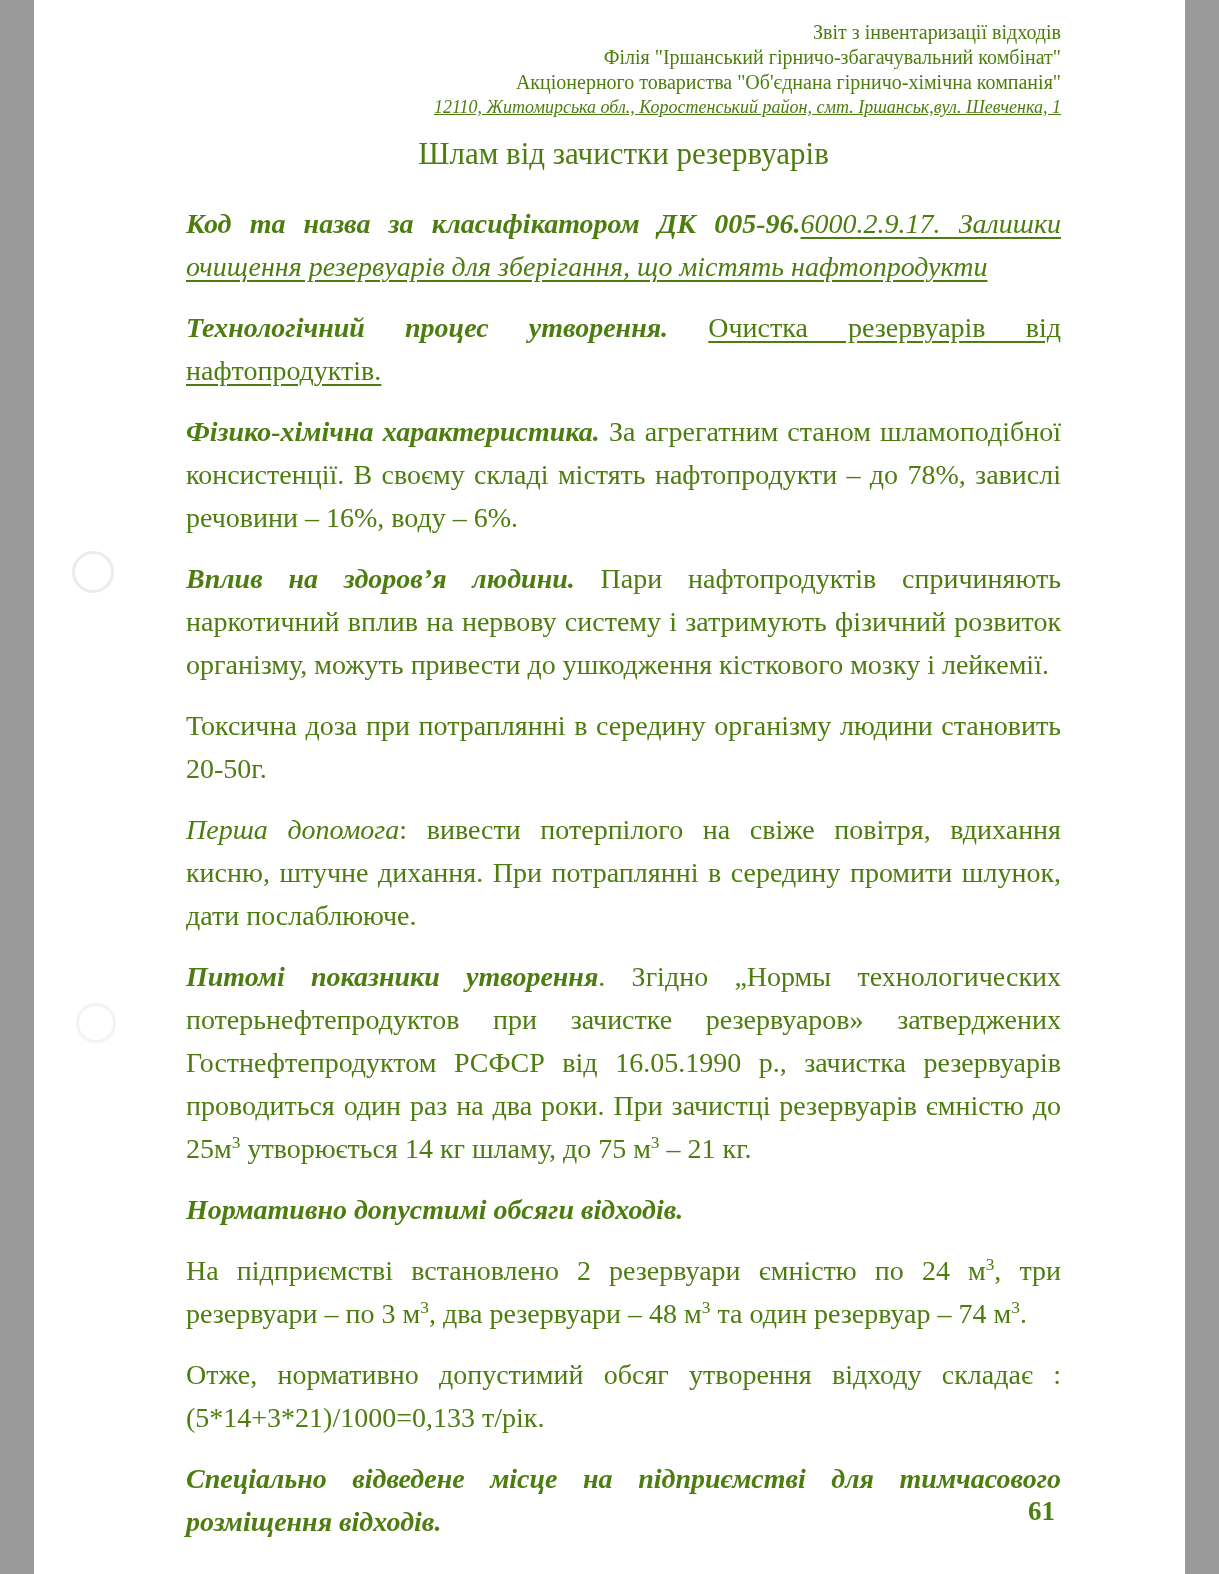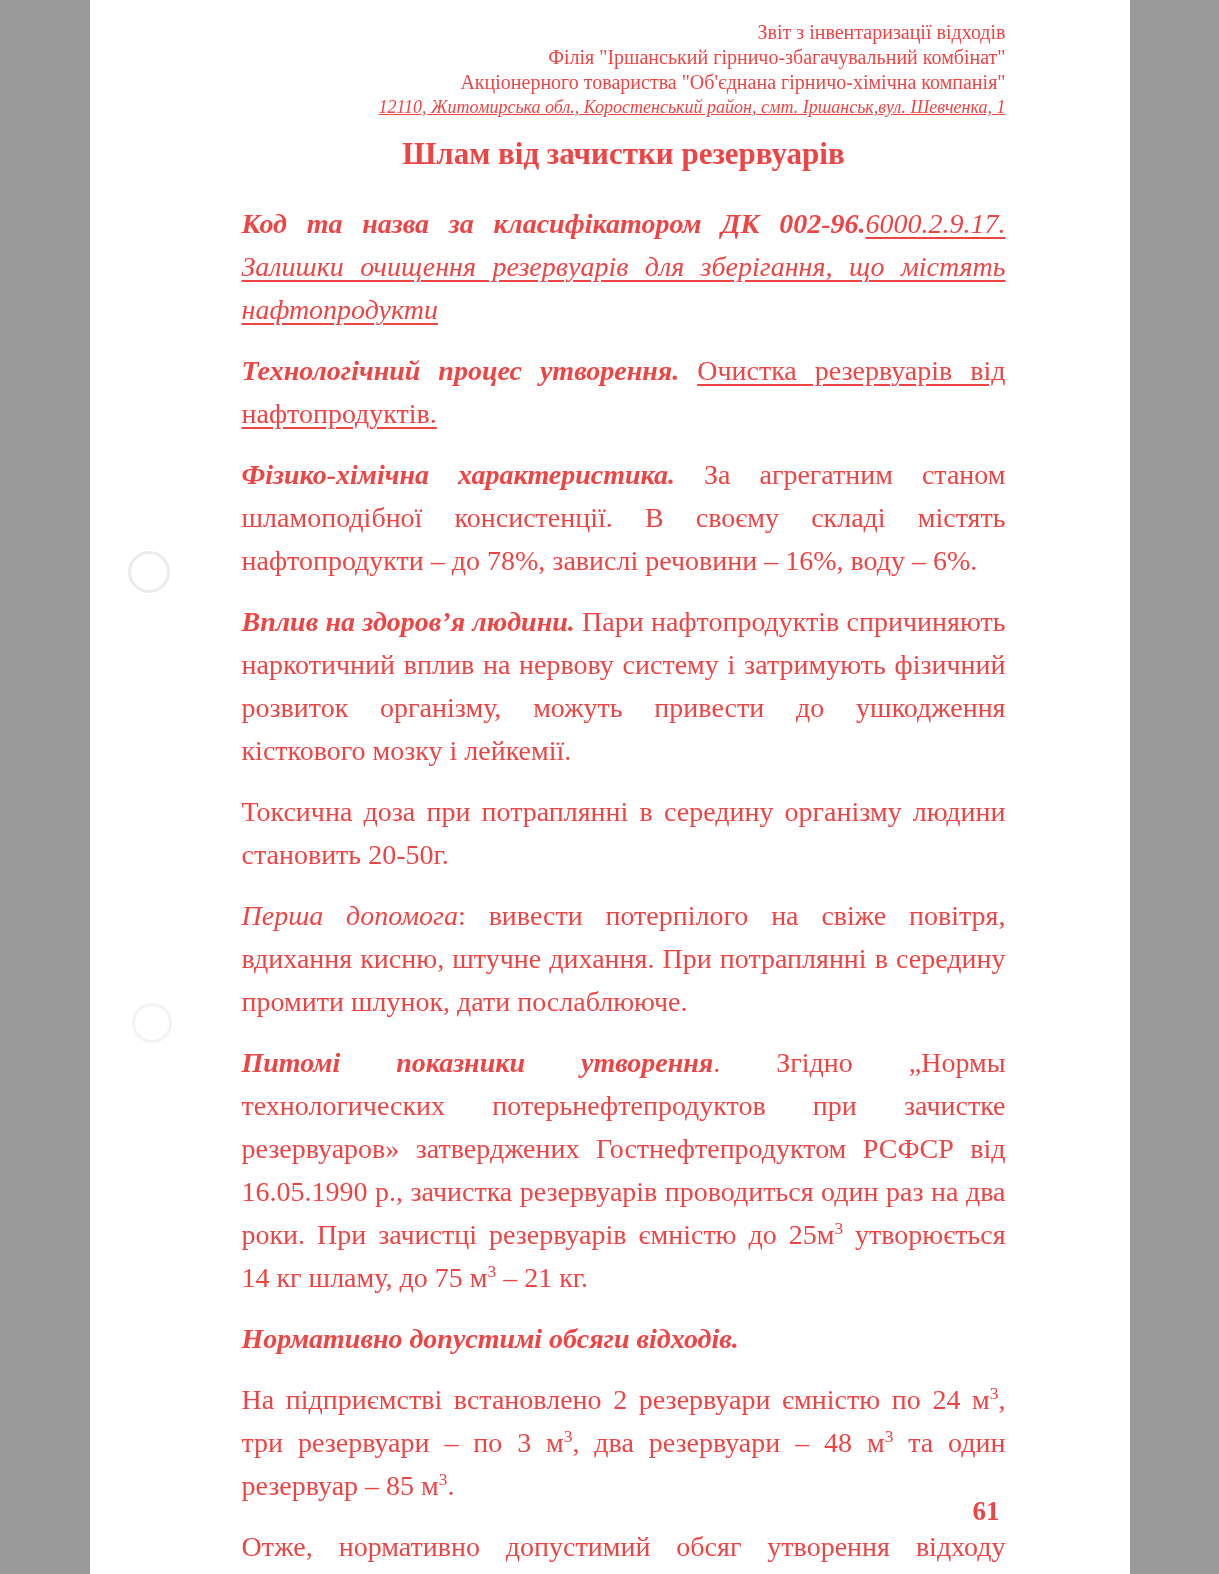--- a/index.html
+++ b/index.html
@@ -1,41 +1,41 @@
 <!DOCTYPE html>
 <html><head>
 <meta charset="utf-8">
 <style>
   html, body { margin: 0; padding: 0; background: #9a9a9a; }
   .page {
     position: relative;
-    width: 1040px;
+    width: 1151px;
     height: 1574px;
     margin: 0 auto;
     background: #ffffff;
-    color: #ef4444;
+    color: #4d7c0f;
     font-family: "Liberation Serif", "DejaVu Serif", serif;
     overflow: hidden;
   }
   .doc-header {
     padding: 20px 124px 0 152px;
     text-align: right;
     font-size: 20px;
     line-height: 25px;
   }
   .doc-header .addr {
     font-style: italic;
     font-size: 18px;
     text-decoration: underline;
   }
   .doc-title {
     margin: 16px 124px 16px 152px;
     text-align: center;
     font-size: 31px;
-    font-weight: bold;
+    font-weight: normal;
     line-height: 36px;
   }
   .doc-body {
     margin: 30px 124px 0 152px;
   }
   .para {
     margin: 0 0 18px 0;
     font-size: 28px;
     line-height: 43px;
     text-align: justify;
@@ -76,28 +76,28 @@
   <header class="doc-header">
     <div class="hline">Звіт з інвентаризації відходів</div>
     <div class="hline">Філія "Іршанський гірничо-збагачувальний комбінат"</div>
     <div class="hline">Акціонерного товариства "Об'єднана гірничо-хімічна компанія"</div>
     <div class="hline addr">12110, Житомирська обл., Коростенський район, смт. Іршанськ,вул. Шевченка, 1</div>
   </header>
 
   <h1 class="doc-title">Шлам від зачистки резервуарів</h1>
 
   <main class="doc-body">
-      <p class="para"><span class="b i">Код та назва за класифікатором ДК 002-96.</span><span class="i u">6000.2.9.17. Залишки очищення резервуарів для зберігання, що містять нафтопродукти</span></p>
+      <p class="para"><span class="b i">Код та назва за класифікатором ДК 005-96.</span><span class="i u">6000.2.9.17. Залишки очищення резервуарів для зберігання, що містять нафтопродукти</span></p>
       <p class="para"><span class="b i">Технологічний процес утворення. </span><span class="u">Очистка резервуарів від нафтопродуктів.</span></p>
       <p class="para"><span class="b i">Фізико-хімічна характеристика. </span><span>За агрегатним станом шламоподібної консистенції. В своєму складі містять нафтопродукти – до 78%, завислі речовини – 16%, воду – 6%.</span></p>
       <p class="para"><span class="b i">Вплив на здоров’я людини. </span><span>Пари нафтопродуктів спричиняють наркотичний вплив на нервову систему і затримують фізичний розвиток організму, можуть привести до ушкодження кісткового мозку і лейкемії.</span></p>
       <p class="para"><span>Токсична доза при потраплянні в середину організму людини становить 20-50г.</span></p>
       <p class="para"><span class="i">Перша допомога</span><span>: вивести потерпілого на свіже повітря, вдихання кисню, штучне дихання. При потраплянні в середину промити шлунок, дати послаблююче.</span></p>
       <p class="para"><span class="b i">Питомі показники утворення</span><span>. Згідно „Нормы технологических потерьнефтепродуктов при зачистке резервуаров» затверджених Гостнефтепродуктом РСФСР від 16.05.1990 р., зачистка резервуарів проводиться один раз на два роки. При зачистці резервуарів ємністю до 25м</span><sup class="sup">3</sup><span> утворюється 14 кг шламу, до 75 м</span><sup class="sup">3</sup><span> – 21 кг.</span></p>
       <p class="para"><span class="b i">Нормативно допустимі обсяги відходів.</span></p>
-      <p class="para"><span>На підприємстві встановлено 2 резервуари ємністю по 24 м</span><sup class="sup">3</sup><span>, три резервуари – по 3 м</span><sup class="sup">3</sup><span>, два резервуари – 48 м</span><sup class="sup">3</sup><span> та один резервуар – 85 м</span><sup class="sup">3</sup><span>.</span></p>
+      <p class="para"><span>На підприємстві встановлено 2 резервуари ємністю по 24 м</span><sup class="sup">3</sup><span>, три резервуари – по 3 м</span><sup class="sup">3</sup><span>, два резервуари – 48 м</span><sup class="sup">3</sup><span> та один резервуар – 74 м</span><sup class="sup">3</sup><span>.</span></p>
       <p class="para"><span>Отже, нормативно допустимий обсяг утворення відходу складає : (5*14+3*21)/1000=0,133 т/рік.</span></p>
       <p class="para"><span class="b i">Спеціально відведене місце на підприємстві для тимчасового розміщення відходів.</span></p>
     </main>
 
   <div class="page-number">61</div>
 
 </div>
 
 </body></html>

